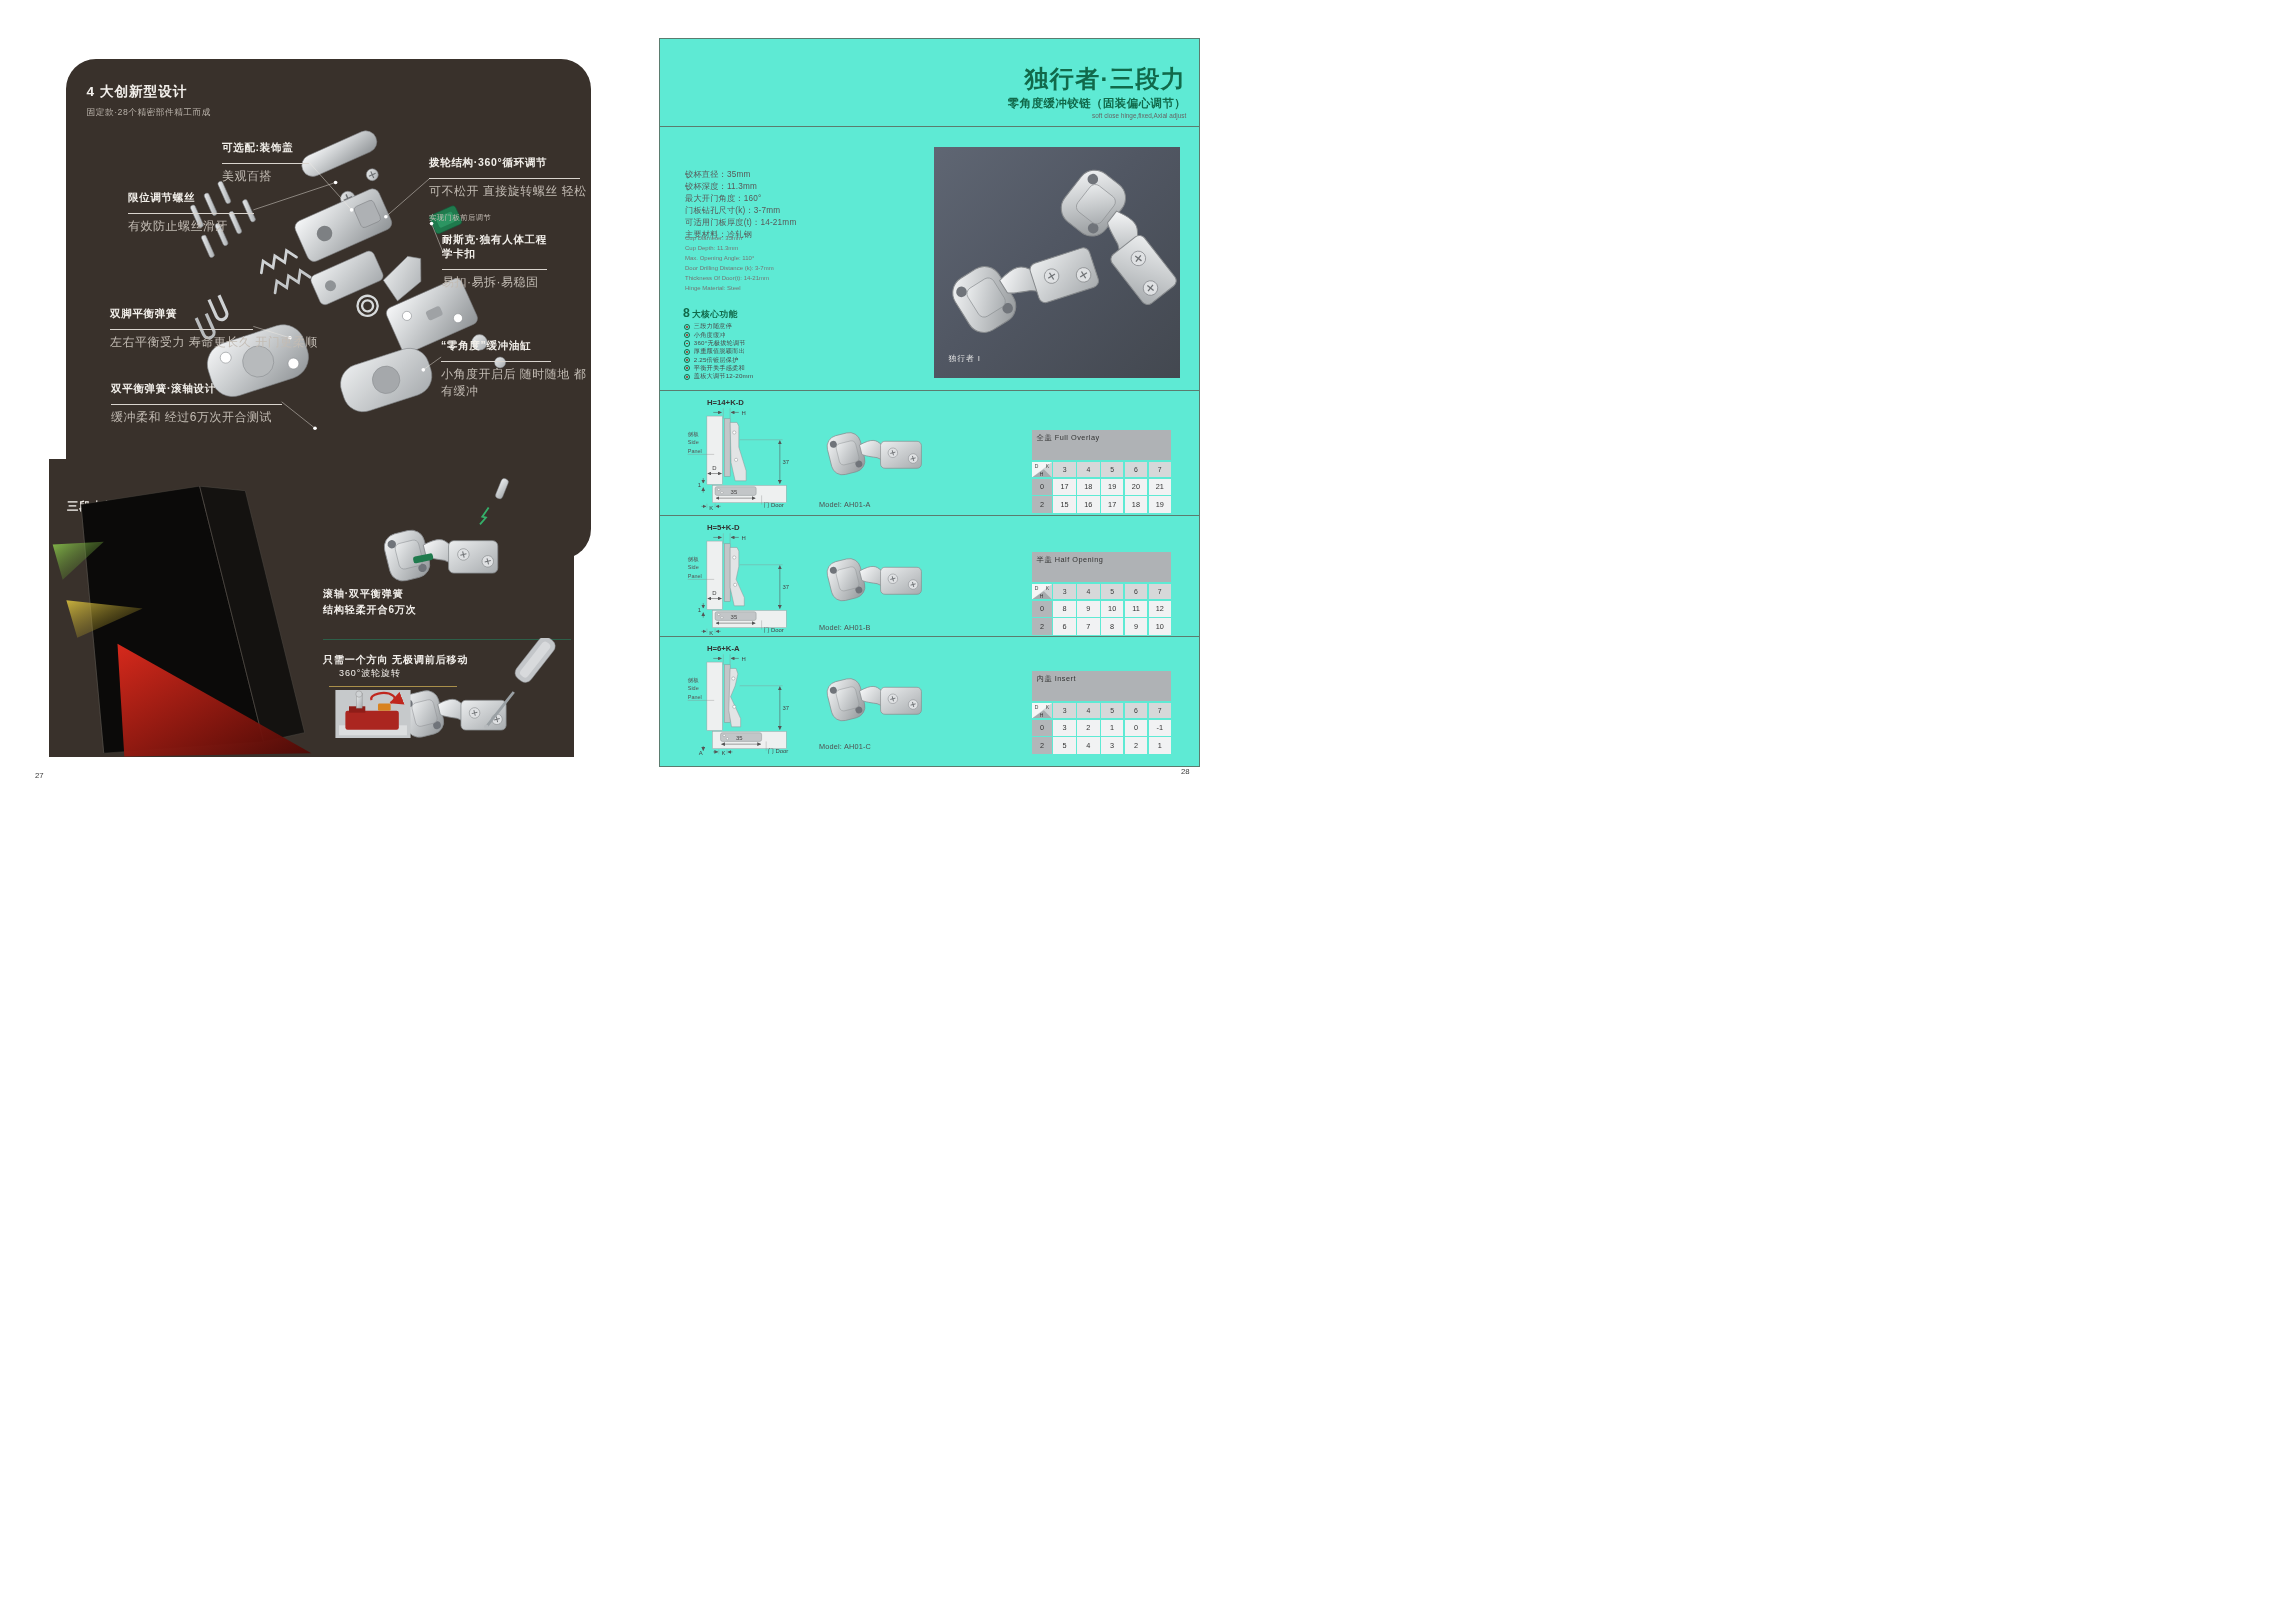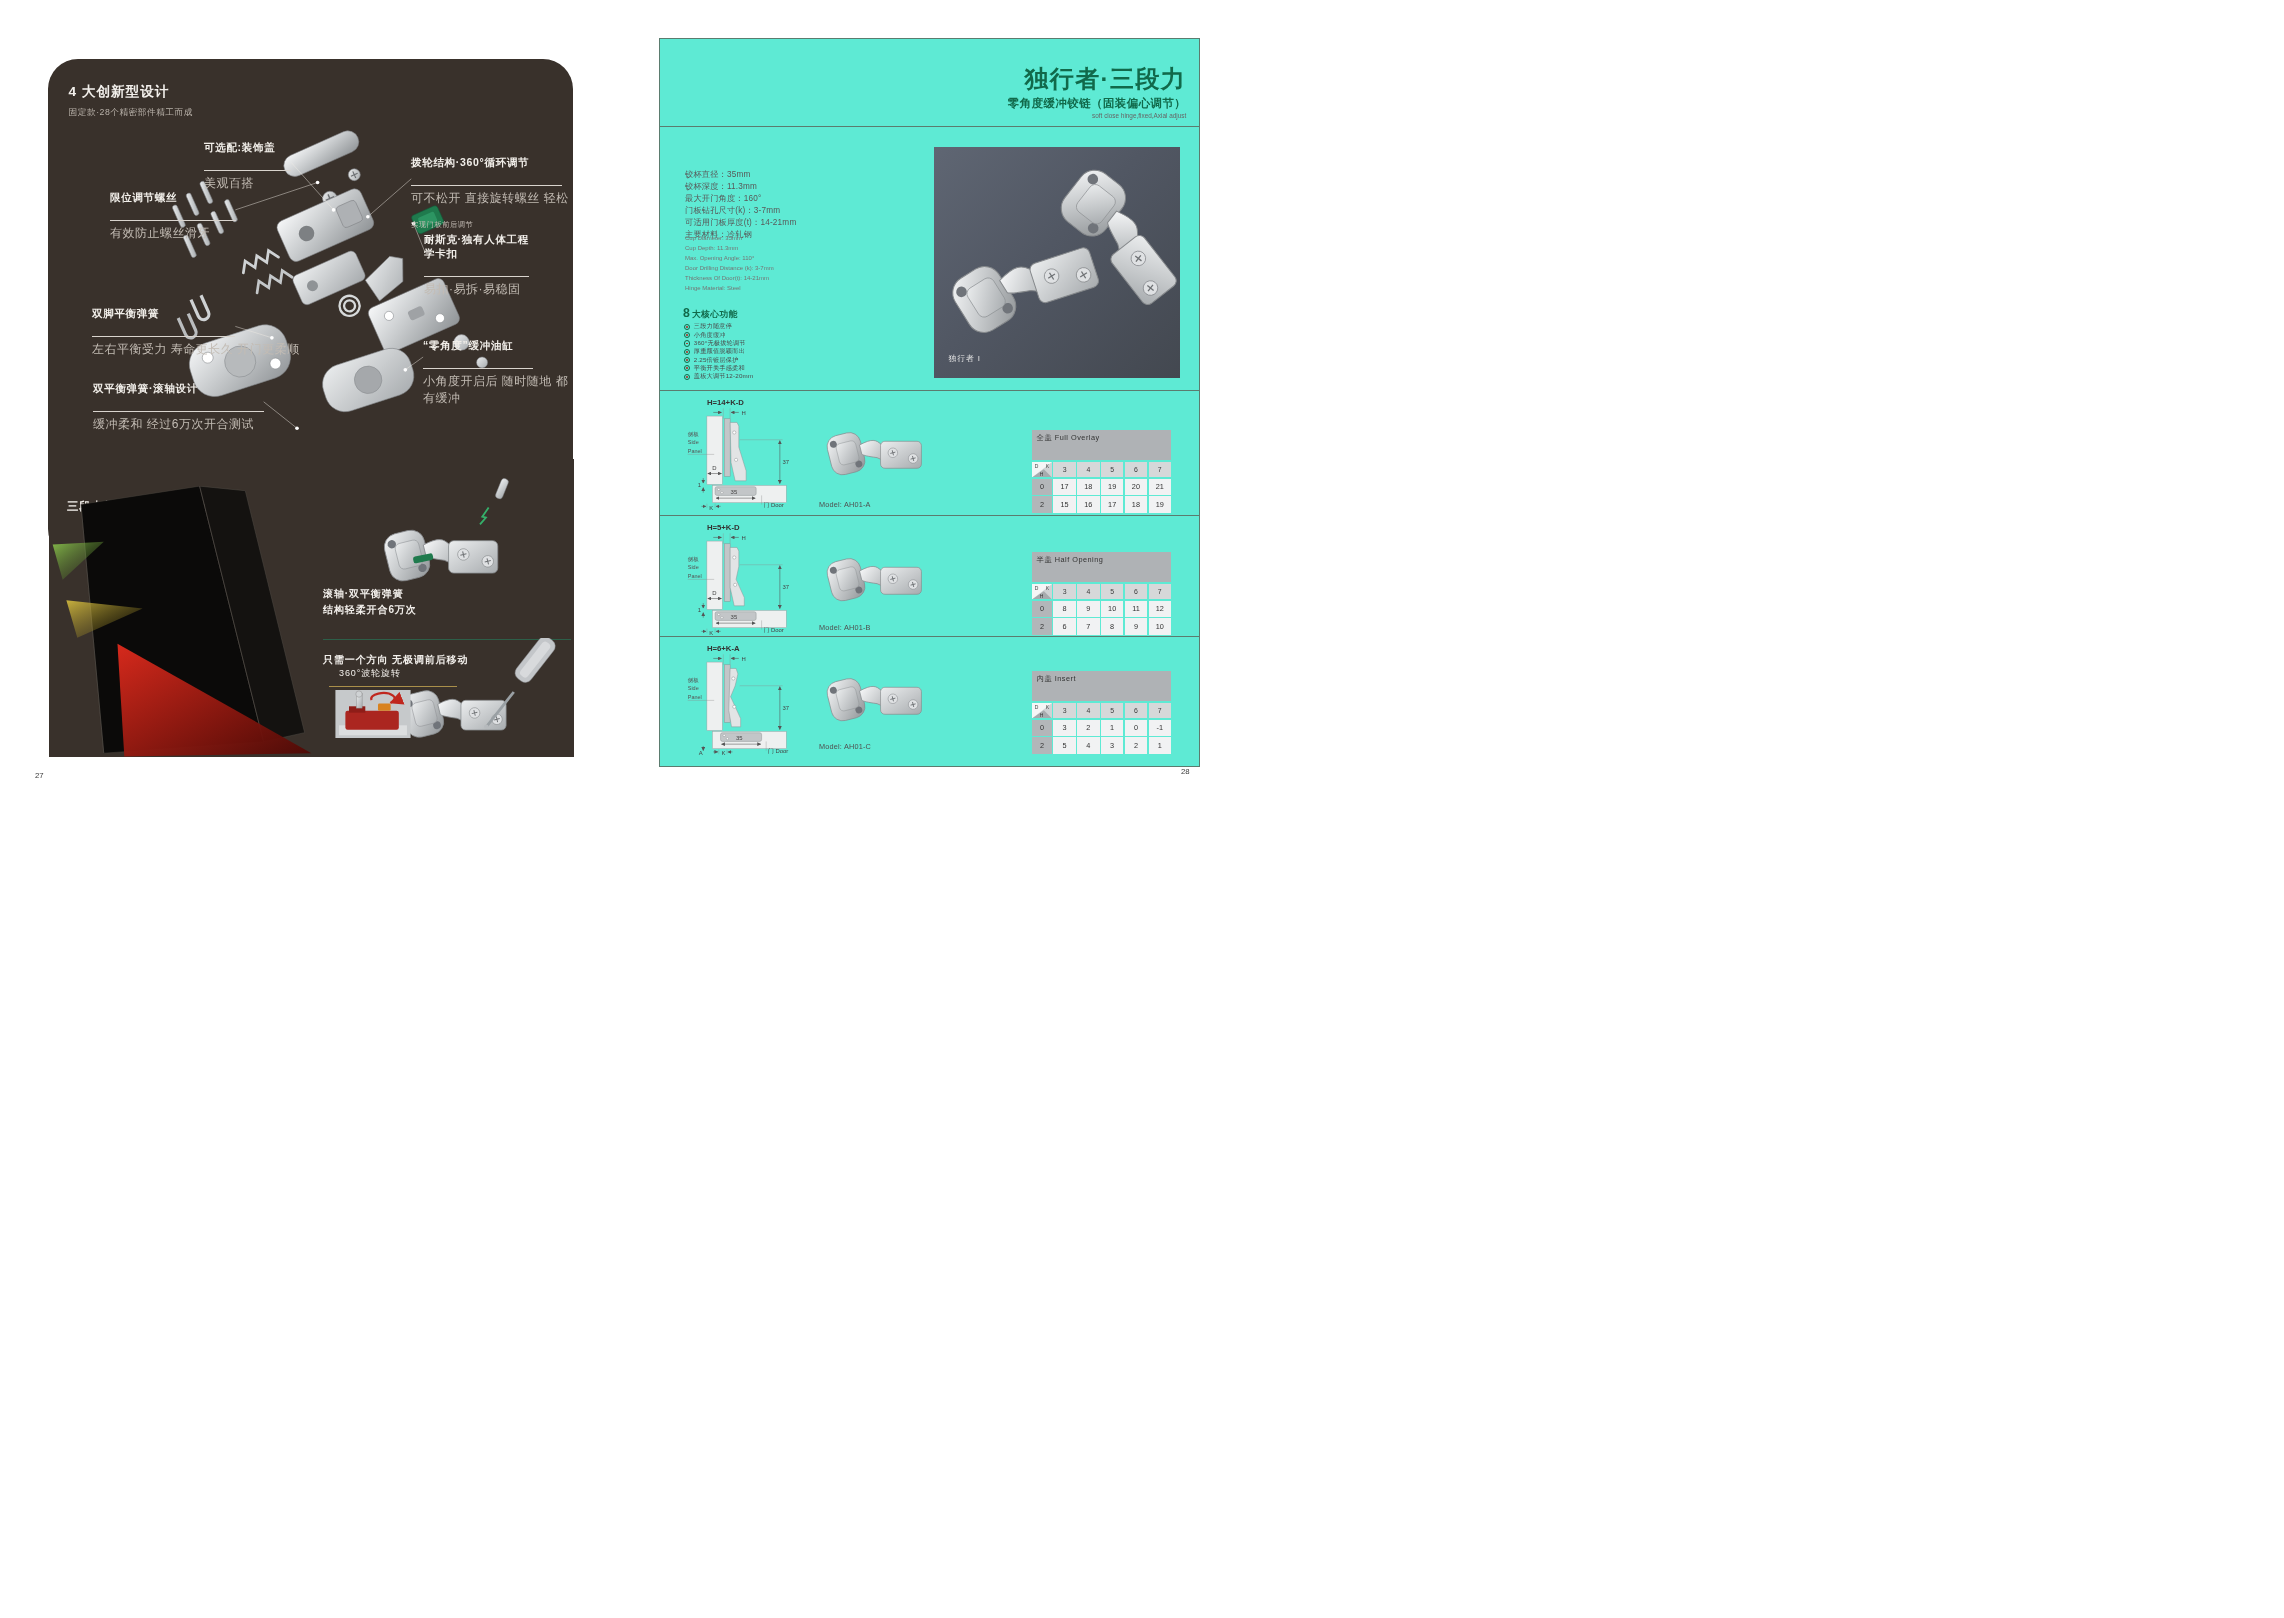--- a/index.html
+++ b/index.html
@@ -4,26 +4,26 @@
 <style>
   html,body{margin:0;padding:0;}
   body{
     width:1241px;height:809px;position:relative;background:#ffffff;
     font-family:"Liberation Sans","DejaVu Sans",sans-serif;overflow:hidden;
     -webkit-font-smoothing:antialiased;
   }
   .abs{position:absolute;}
   
   .panel{position:absolute;background:#39312b;overflow:hidden;}
-  #panel-top{left:48px;top:59px;width:525px;height:500px;border-radius:30px;}
+  #panel-top{left:66px;top:59px;width:525px;height:500px;border-radius:30px;}
   #panel-bottom{left:49px;top:459px;width:525px;height:298px;}
   .p-head{position:absolute;color:#f2efeb;font-weight:bold;letter-spacing:0.9px;}
   .p-sub{position:absolute;color:#b9b2aa;letter-spacing:0.5px;}
   .co{position:absolute;color:#f1eee9;}
-  .co .t{font-size:10.5px;font-weight:bold;letter-spacing:0.7px;padding-bottom:15px;
+  .co .t{font-size:10.5px;font-weight:bold;letter-spacing:0.7px;padding-bottom:8px;
          border-bottom:0.5px solid #d9d4ce;}
   .co .d{margin-top:4.1px;font-size:12px;color:#c3bcb4;letter-spacing:0.5px;}
   .co .d2{margin-top:12.8px;font-size:7.3px;color:#c3bcb4;letter-spacing:0.5px;}
   .bp-txt{position:absolute;color:#f2efeb;font-weight:bold;letter-spacing:0.9px;}
   .hline{position:absolute;height:0.5px;}
   
   #rframe{left:659px;top:38px;width:539px;height:727px;border:0.5px solid #5b7c6f;
           position:absolute;background:#5eead4;}
   .rdiv{position:absolute;left:0;width:100%;height:0.5px;background:#5b7c6f;}
   .rtitle{position:absolute;right:12.8px;text-align:right;color:#11694a;font-weight:bold;}

